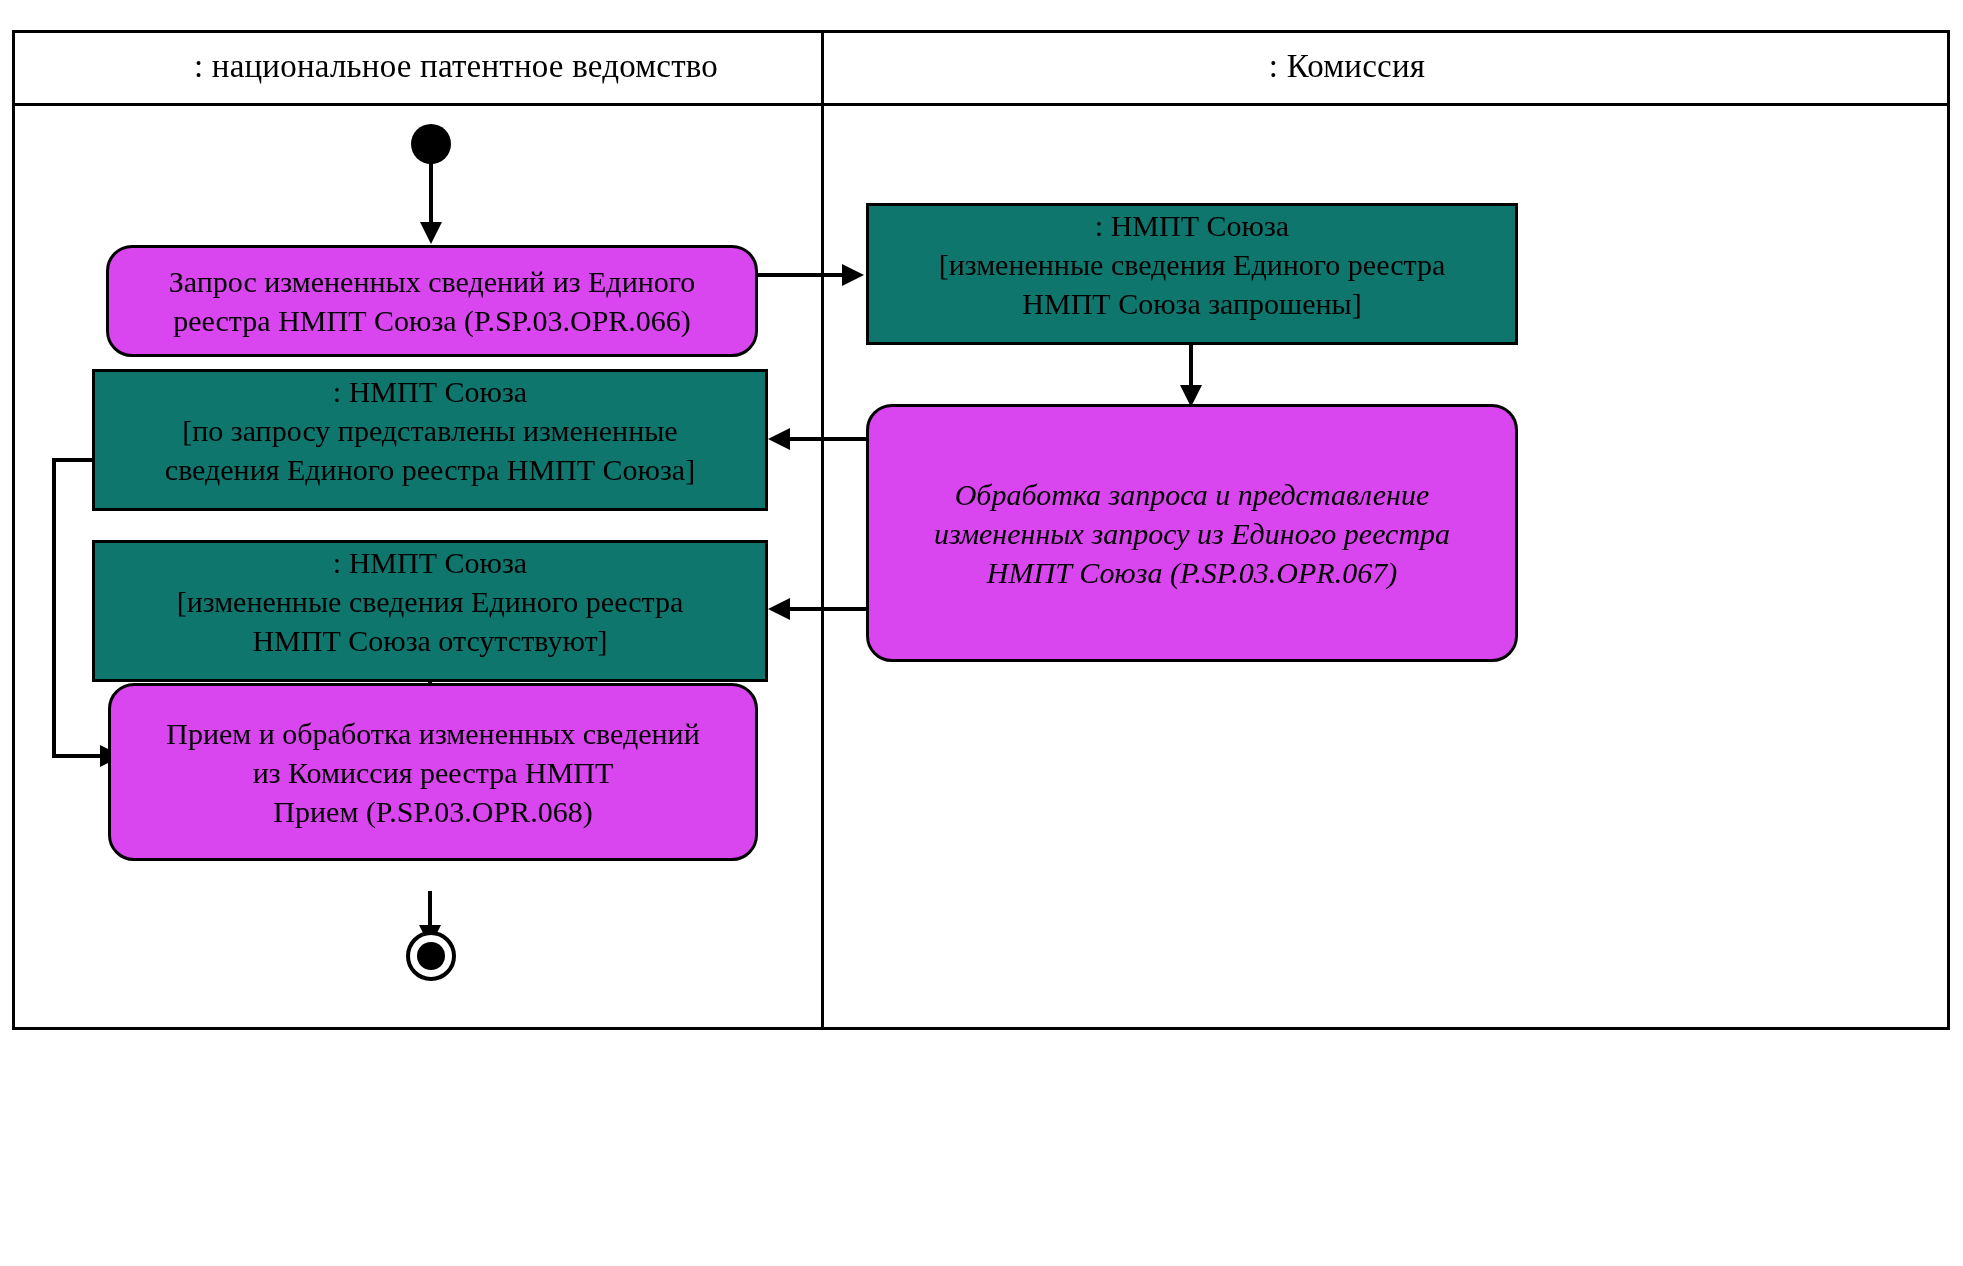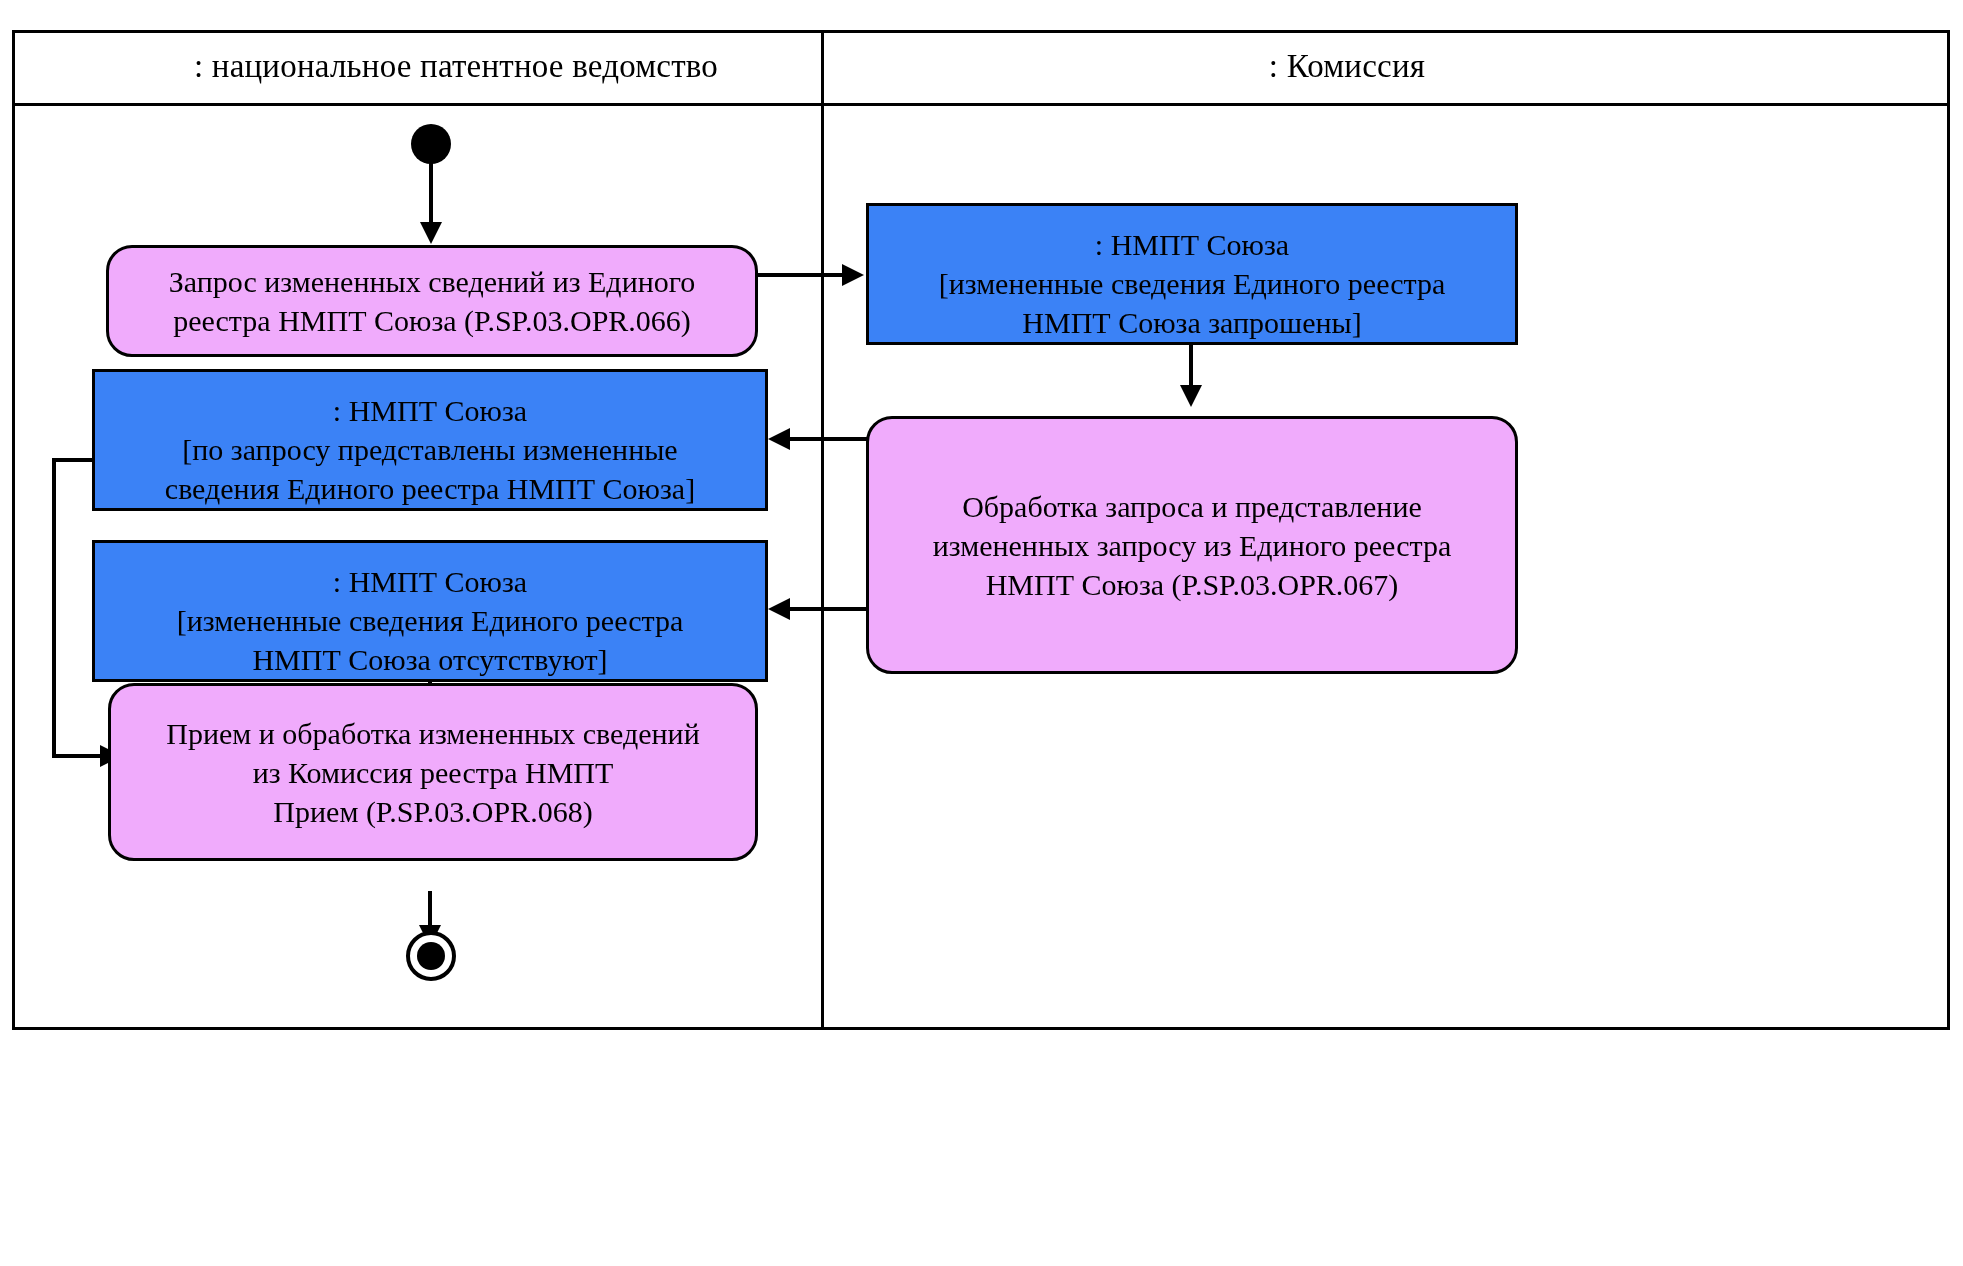--- a/index.html
+++ b/index.html
@@ -7,26 +7,26 @@
   #canvas{position:relative;width:1963px;height:1266px;background:#fff;overflow:hidden;}
 
   
   .lane-frame{position:absolute;box-sizing:border-box;border:3px solid #000;}
   .lane-divider{position:absolute;background:#000;}
   .lane-header{position:absolute;display:flex;align-items:center;justify-content:center;
                font-size:33px;line-height:1.2;letter-spacing:.2px;white-space:nowrap;}
 
   
   .activity{position:absolute;box-sizing:border-box;border:3px solid #000;border-radius:26px;
-            background:#f0abfc;display:flex;align-items:center;justify-content:center;}
+            background:#d946ef;display:flex;align-items:center;justify-content:center;}
   .activity .txt{font-size:30px;line-height:1.30;text-align:center;padding:0 14px;}
 
   
-  .objnode{position:absolute;box-sizing:border-box;border:3px solid #000;background:#3b82f6;
-           display:flex;align-items:flex-end;justify-content:center;}
+  .objnode{position:absolute;box-sizing:border-box;border:3px solid #000;background:#0f766e;
+           display:flex;align-items:flex-start;justify-content:center;}
   .objnode .txt{font-size:30px;line-height:1.30;text-align:center;padding:0 12px;}
 
   
   .start-node{position:absolute;border-radius:50%;background:#000;}
   .end-node{position:absolute;border-radius:50%;box-sizing:border-box;border:4px solid #000;background:#fff;}
   .end-node .inner{position:absolute;left:50%;top:50%;transform:translate(-50%,-50%);
                    border-radius:50%;background:#000;}
 
   
   .ln{position:absolute;background:#000;}
@@ -112,21 +112,21 @@
     <div class="txt">
       <div>: НМПТ Союза</div>
       <div>[измененные сведения Единого реестра</div>
       <div>НМПТ Союза запрошены]</div>
     </div>
   </div>
 
   <div class="ln" style="left:1189px;top:345px;width:4px;height:44px;"></div>
   <div class="arrow arrow-down" style="left:1180px;top:385px;"></div>
 
-  <div class="activity" style="left:866px;top:416px;width:652px;height:258px;">
+  <div class="activity" style="left:866px;top:404px;width:652px;height:258px;font-style:italic;">
     <div class="txt">
       <div>Обработка запроса и представление</div>
       <div>измененных запросу из Единого реестра</div>
       <div>НМПТ Союза (P.SP.03.OPR.067)</div>
     </div>
   </div>
 
   <div class="ln" style="left:790px;top:437px;width:78px;height:4px;"></div>
   <div class="arrow arrow-left" style="left:768px;top:428px;"></div>
 

